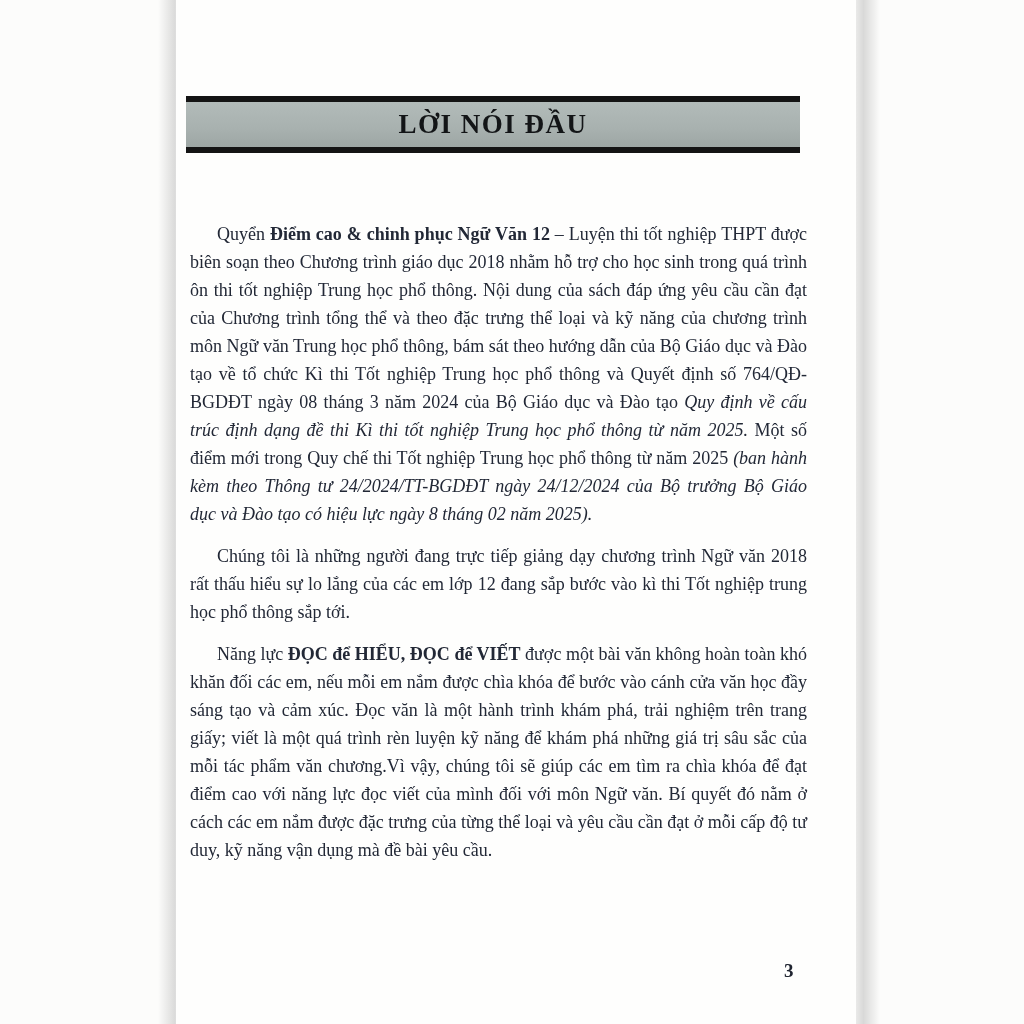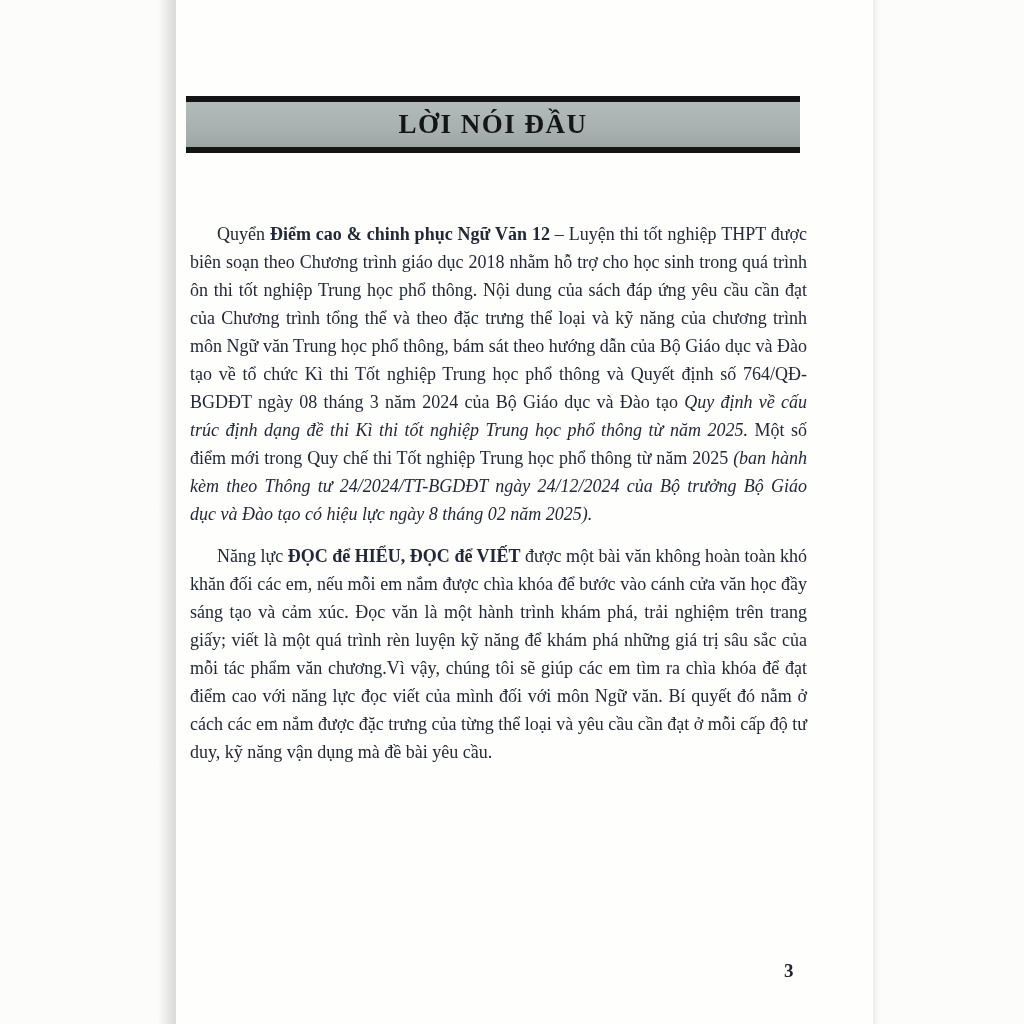--- a/index.html
+++ b/index.html
@@ -44,21 +44,20 @@
     background: linear-gradient(90deg, rgba(0,0,0,0.02) 0%, rgba(0,0,0,0.14) 45%, rgba(0,0,0,0) 100%);
   }
 
   .page {
     position: absolute;
     left: 176px;
     top: 0;
     width: 680px;
     height: 1024px;
     background: #fefefd;
-    padding-left: 17px;
   }
 
   .title-banner {
     position: absolute;
     left: 10px;
     top: 96px;
     width: 614px;
     height: 45px;
     background: linear-gradient(180deg, #b2bbb9 0%, #a8b1af 60%, #9da6a4 100%);
     border-top: 6px solid #141414;
@@ -113,20 +112,23 @@
   <div class="title-banner">
     <h1>LỜI NÓI ĐẦU</h1>
   </div>
 
   <div class="body-text">
 
     <p>
       <span class="seg">Quyển </span><span class="seg seg-bold">Điểm cao &amp; chinh phục Ngữ Văn 12</span><span class="seg"> – Luyện thi tốt nghiệp THPT được biên soạn theo Chương trình giáo dục 2018 nhằm hỗ trợ cho học sinh trong quá trình ôn thi tốt nghiệp Trung học phổ thông. Nội dung của sách đáp ứng yêu cầu cần đạt của Chương trình tổng thể và theo đặc trưng thể loại và kỹ năng của chương trình môn Ngữ văn Trung học phổ thông, bám sát theo hướng dẫn của Bộ Giáo dục và Đào tạo về tổ chức Kì thi Tốt nghiệp Trung học phổ thông và Quyết định số 764/QĐ-BGDĐT ngày 08 tháng 3 năm 2024 của Bộ Giáo dục và Đào tạo </span><span class="seg seg-italic">Quy định về cấu trúc định dạng đề thi Kì thi tốt nghiệp Trung học phổ thông từ năm 2025.</span><span class="seg"> Một số điểm mới trong Quy chế thi Tốt nghiệp Trung học phổ thông từ năm 2025 </span><span class="seg seg-italic">(ban hành kèm theo Thông tư 24/2024/TT-BGDĐT ngày 24/12/2024 của Bộ trưởng Bộ Giáo dục và Đào tạo có hiệu lực ngày 8 tháng 02 năm 2025).</span>
     </p>
 
+    <p>
+      <span class="seg">Chúng tôi là những người đang trực tiếp giảng dạy chương trình Ngữ văn 2018 rất thấu hiểu sự lo lắng của các em lớp 12 đang sắp bước vào kì thi Tốt nghiệp trung học phổ thông sắp tới.</span>
+    </p>
 
     <p>
       <span class="seg">Năng lực </span><span class="seg seg-bold">ĐỌC để HIỂU, ĐỌC để VIẾT</span><span class="seg"> được một bài văn không hoàn toàn khó khăn đối các em, nếu mỗi em nắm được chìa khóa để bước vào cánh cửa văn học đầy sáng tạo và cảm xúc. Đọc văn là một hành trình khám phá, trải nghiệm trên trang giấy; viết là một quá trình rèn luyện kỹ năng để khám phá những giá trị sâu sắc của mỗi tác phẩm văn chương.Vì vậy, chúng tôi sẽ giúp các em tìm ra chìa khóa để đạt điểm cao với năng lực đọc viết của mình đối với môn Ngữ văn. Bí quyết đó nằm ở cách các em nắm được đặc trưng của từng thể loại và yêu cầu cần đạt ở mỗi cấp độ tư duy, kỹ năng vận dụng mà đề bài yêu cầu.</span>
     </p>
 
   </div>
 
   <div class="page-number">3</div>
 
 </div>

